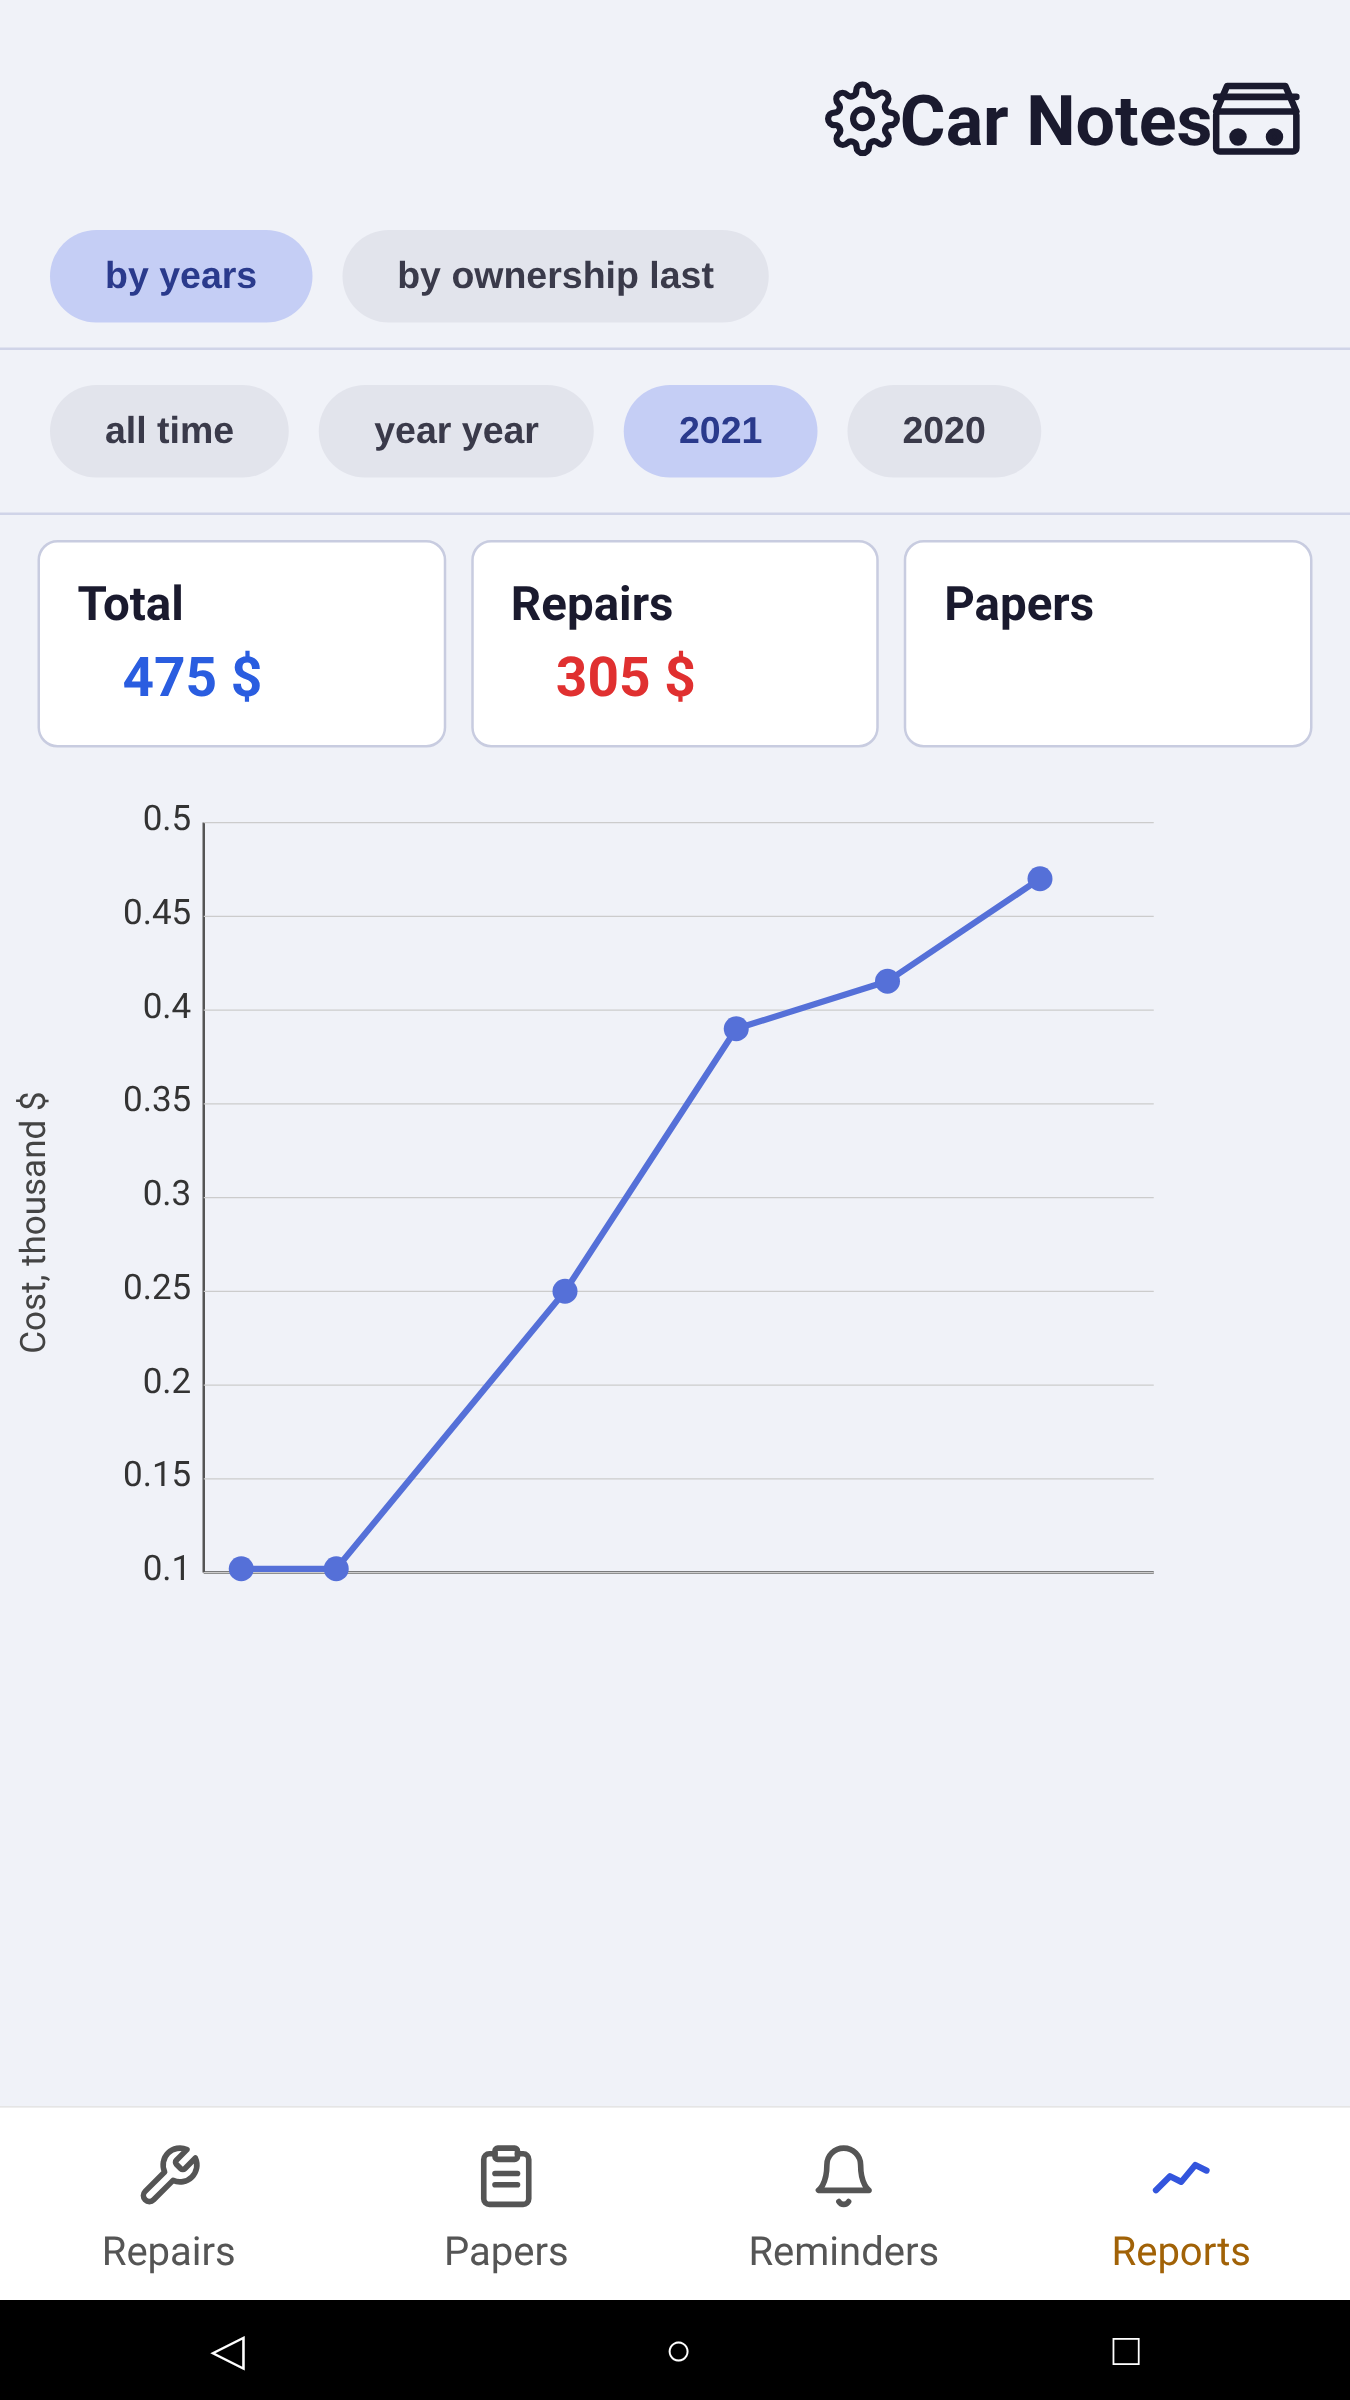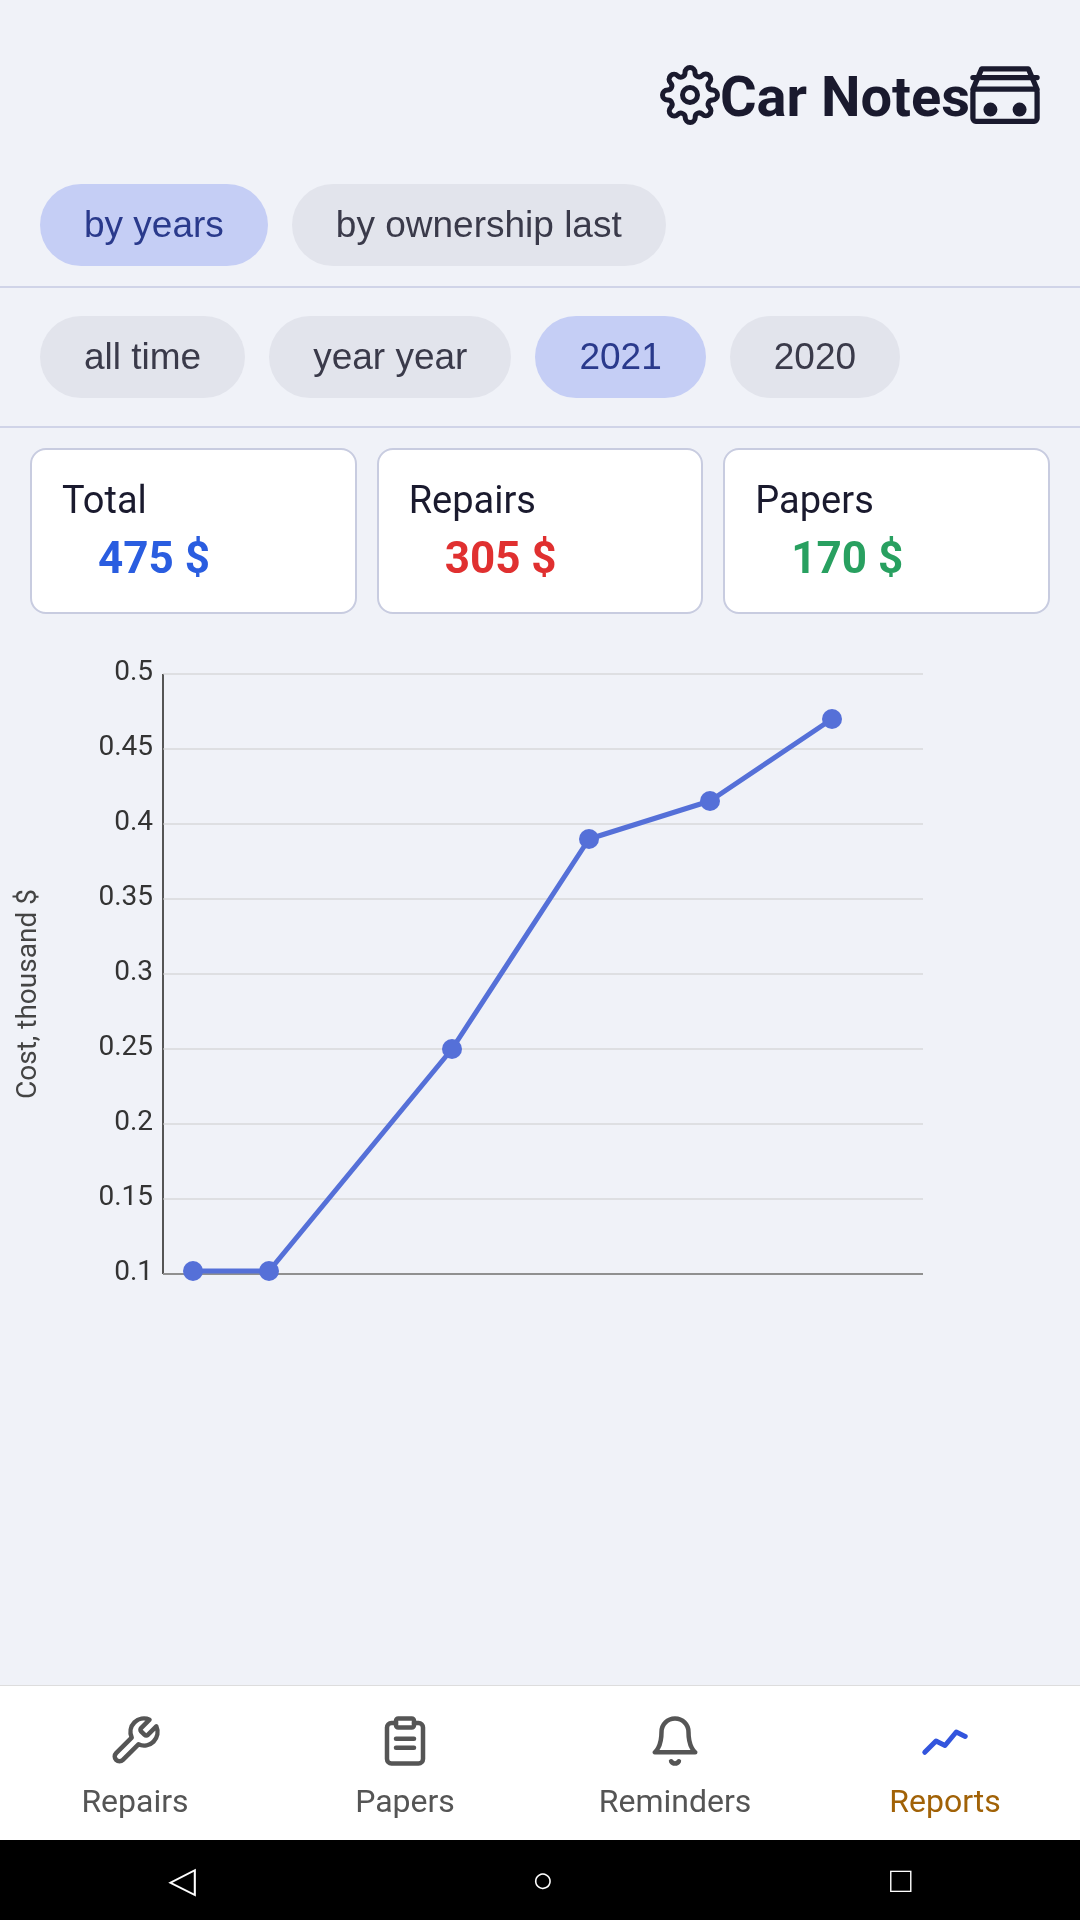--- a/index.html
+++ b/index.html
@@ -39,22 +39,22 @@
     .filter-row {
       display: flex;
       align-items: center;
       padding: 20px 40px;
       gap: 24px;
       background: #f0f2f8;
     }
     .chip {
       padding: 20px 44px;
       border-radius: 50px;
-      font-size: 37px;
-      font-weight: 400;
+      font-size: 30px;
+      font-weight: 700;
       cursor: pointer;
       border: none;
       outline: none;
     }
     .chip-active {
       background: #c5cef5;
       color: #2a3a8c;
     }
     .chip-inactive {
       background: #e2e4ec;
@@ -87,21 +87,21 @@
     .card {
       flex: 1;
       background: #ffffff;
       border: 2px solid #c8cce0;
       border-radius: 16px;
       padding: 28px 30px;
     }
     .card-label {
       font-size: 38px;
       color: #1a1a2e;
-      font-weight: 400;
+      font-weight: 700;
       margin-bottom: 10px;
     }
     .card-value {
       font-size: 44px;
       font-weight: 700;
       margin-left: 36px;
     }
     .card-value-blue { color: #2a5de0; }
     .card-value-red { color: #e03030; }
     .card-value-green { color: #28a060; }
@@ -229,21 +229,20 @@
   <div class="card">
     <div class="card-label">Total</div>
     <div class="card-value card-value-blue">475 $</div>
   </div>
   <div class="card">
     <div class="card-label">Repairs</div>
     <div class="card-value card-value-red">305 $</div>
   </div>
   <div class="card">
     <div class="card-label">Papers</div>
-    <div class="card-value card-value-green">170 $</div>
   </div>
 </div>
 
 <div class="chart-container">
   <div class="chart-area">
 
     <div class="y-axis-label">Cost, thousand $</div>
 
     <div class="chart-inner">
 

